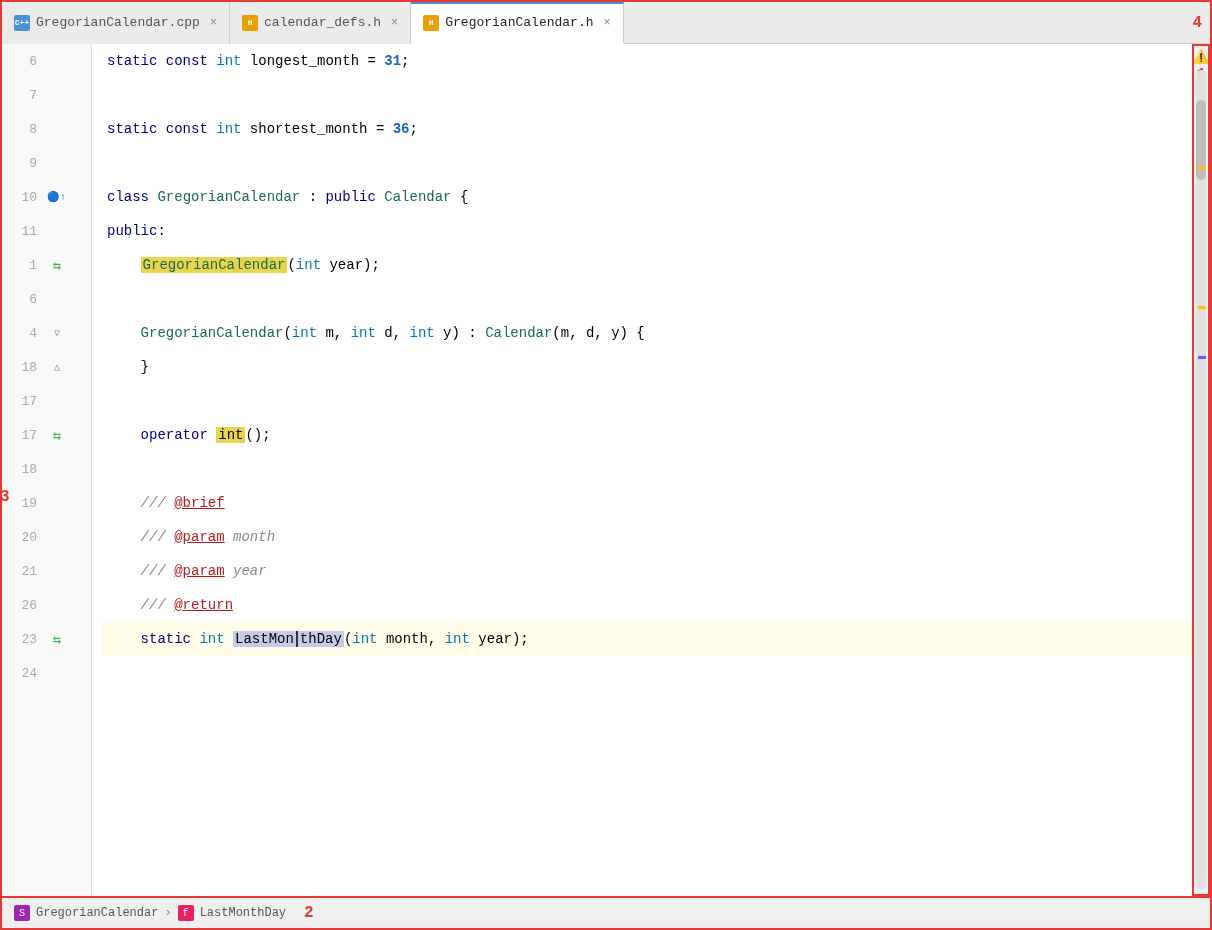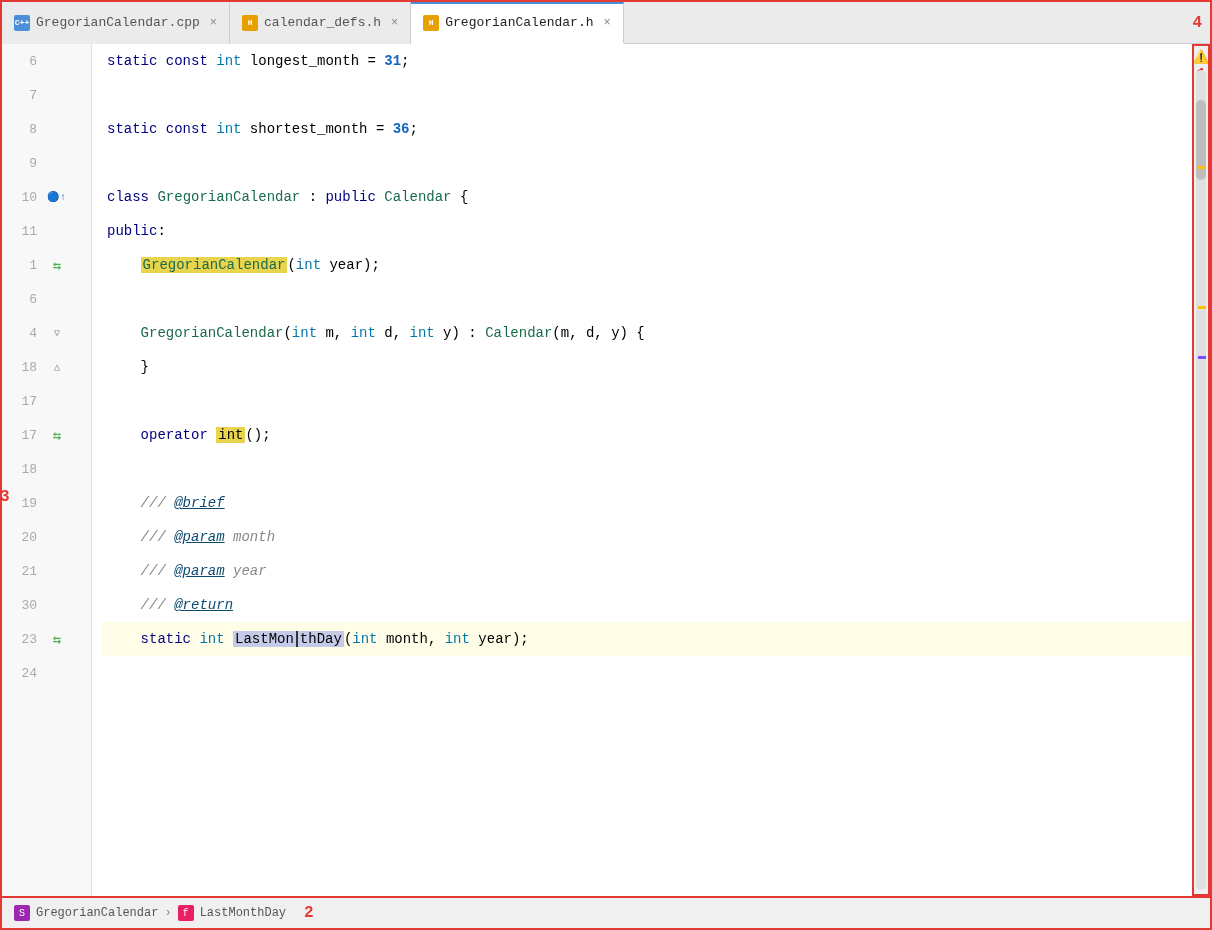--- a/index.html
+++ b/index.html
@@ -166,21 +166,21 @@
       font-size: 14px;
       white-space: pre;
       padding-left: 5px;
     }
     .kw-static { color: #000080; }
     .type { color: #0077aa; }
     .num { color: #1565c0; font-weight: bold; }
     .cls { color: #1a6b4a; }
     .fn { color: #1a6b4a; }
     .comment { color: #888; font-style: italic; }
-    .comment-tag { color: #0c4a6e; font-style: italic; text-decoration: underline; }
+    .comment-tag { color: #b91c1c; text-decoration: underline; }
     .plain { color: #000000; }
     .cursor-line {
       background: #f0f4ff;
     }
     .cursor {
       display: inline-block;
       width: 2px;
       height: 16px;
       background: #333;
       vertical-align: middle;
@@ -390,21 +390,21 @@
         <span class="line-num">20</span>
         <span class="line-marker"></span>
       </div>
 
       <div class="line-row">
         <span class="line-num">21</span>
         <span class="line-marker"></span>
       </div>
 
       <div class="line-row">
-        <span class="line-num">30</span>
+        <span class="line-num">26</span>
         <span class="line-marker"></span>
       </div>
 
       <div class="line-row">
         <span class="line-num">23</span>
         <span class="line-marker marker-green">⇆</span>
       </div>
 
       <div class="line-row">
         <span class="line-num">24</span>

